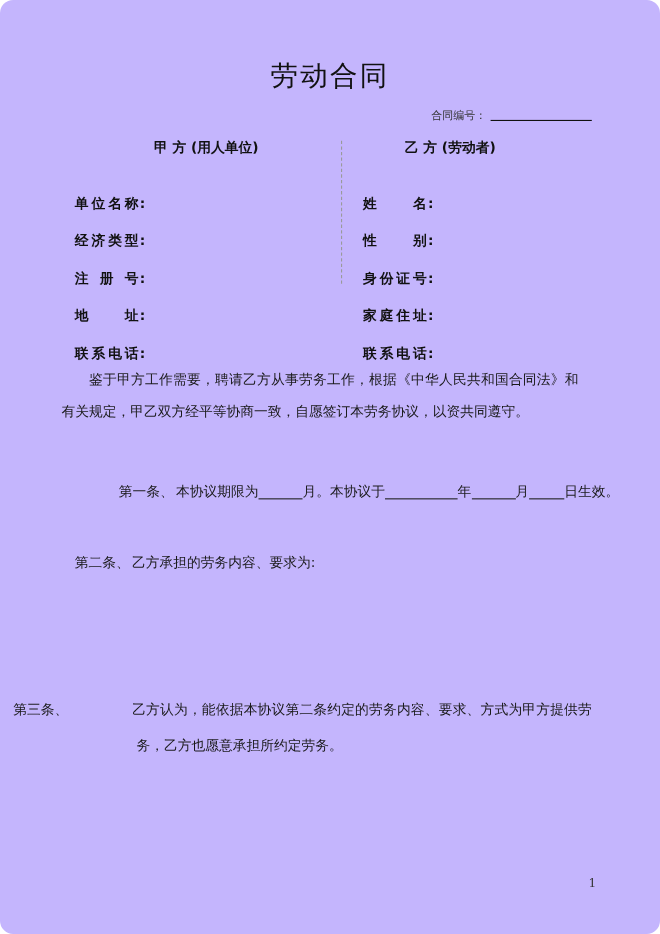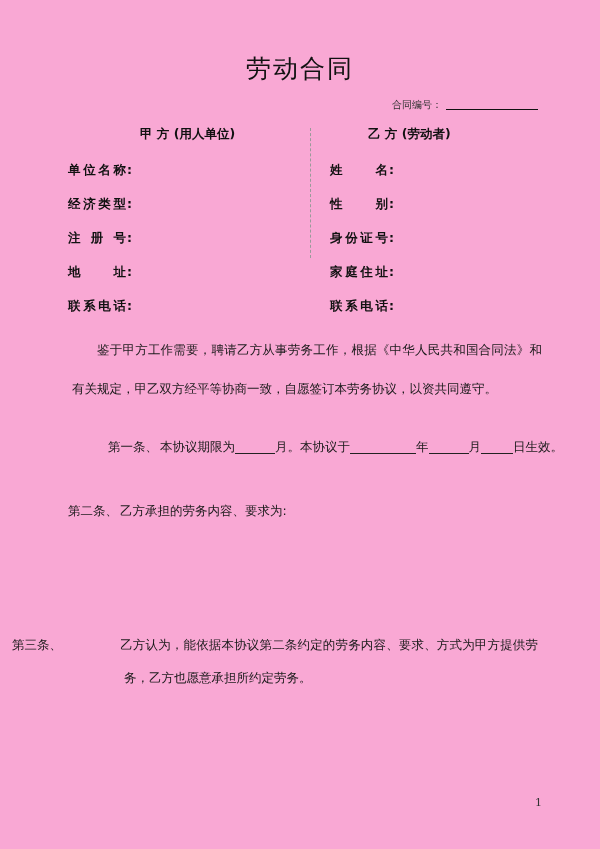--- a/index.html
+++ b/index.html
@@ -14,21 +14,22 @@
     font-family: "DejaVu Sans", "Liberation Sans", sans-serif;
     color: #1a1a1a;
     overflow: hidden;
   }
 
   .page {
     position: absolute;
     left: 0; top: 0;
     width: 600px;
     height: 849px;
-    background: #f9a8d4;
+    background: #c4b5fd;
+    border-radius: 12px;
   }
 
   
   .doc-title {
     position: absolute;
     left: 0;
     top: 52px;
     width: 600px;
     text-align: center;
     font-family: "DejaVu Serif", "Liberation Serif", serif;
@@ -80,39 +81,40 @@
   }
   .party-head.left  { left: 140px; top: 0px; }
   .party-head.right { left: 368px; top: 0px; text-align: center; }
 
   .field-row {
     position: absolute;
     font-size: 12.5px;
     font-weight: bold;
     color: #111111;
     white-space: nowrap;
+    margin-top: 15px;
   }
   .field-col-left  { left: 68px; }
   .field-col-right { left: 330px; }
 
   .lbl {
     display: inline-block;
     text-align: justify;
     text-align-last: justify;
     width: 58px;
   }
   .colon { margin-left: 1px; }
 
   
   .body-text {
     position: absolute;
-    left: 72px;
+    left: 56px;
     width: 470px;
     font-size: 12.5px;
-    line-height: 39px;
+    line-height: 29px;
     color: #1a1a1a;
     text-align: justify;
   }
   .preamble { top: 330px; text-indent: 2em; }
 
   .clause {
     position: absolute;
     left: 68px;
     width: 470px;
     font-size: 12.5px;

